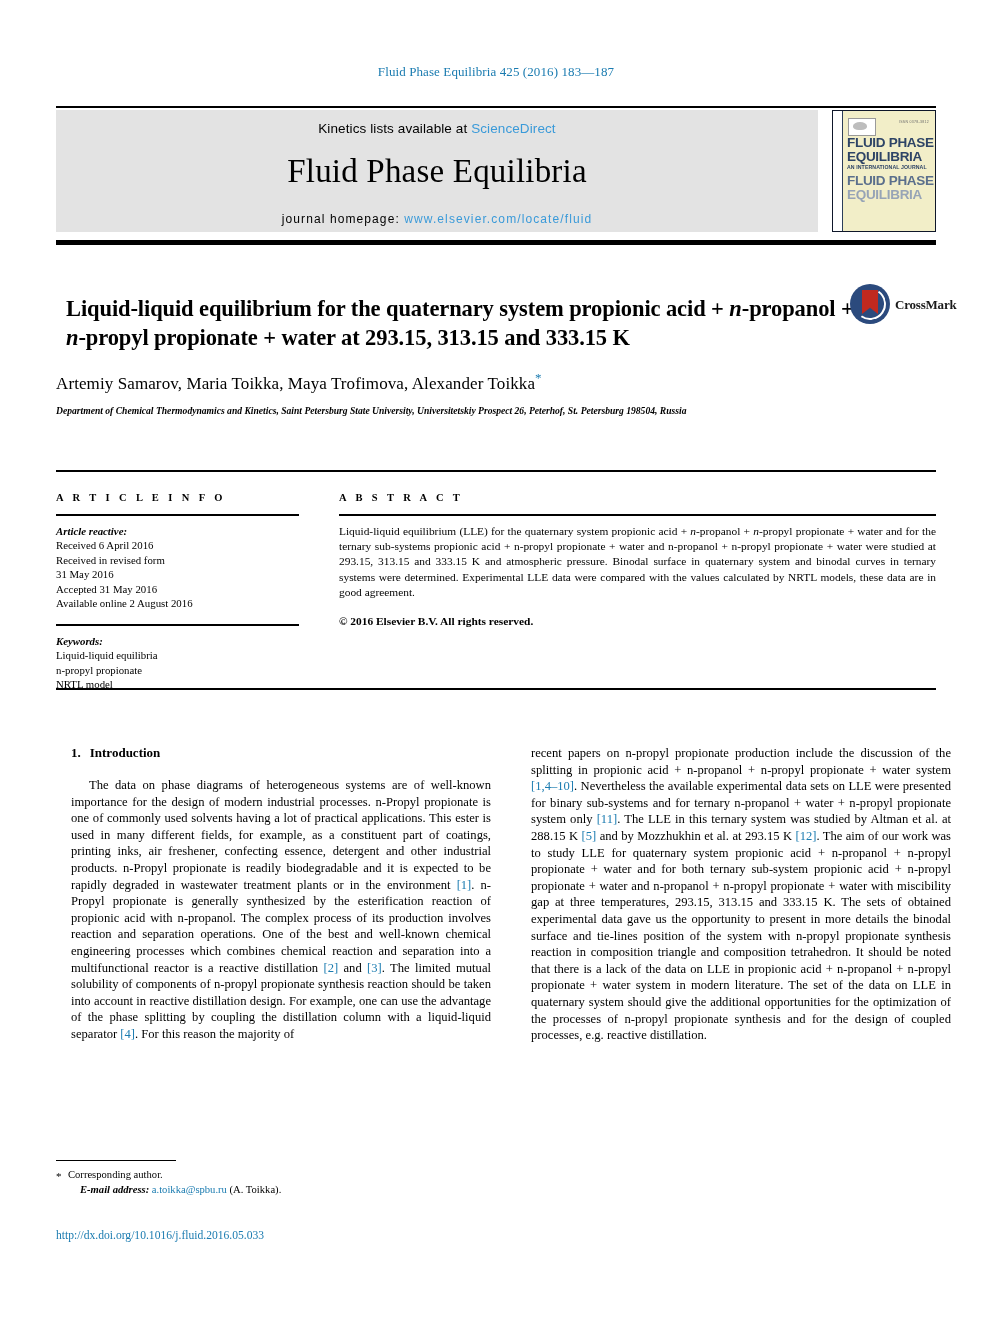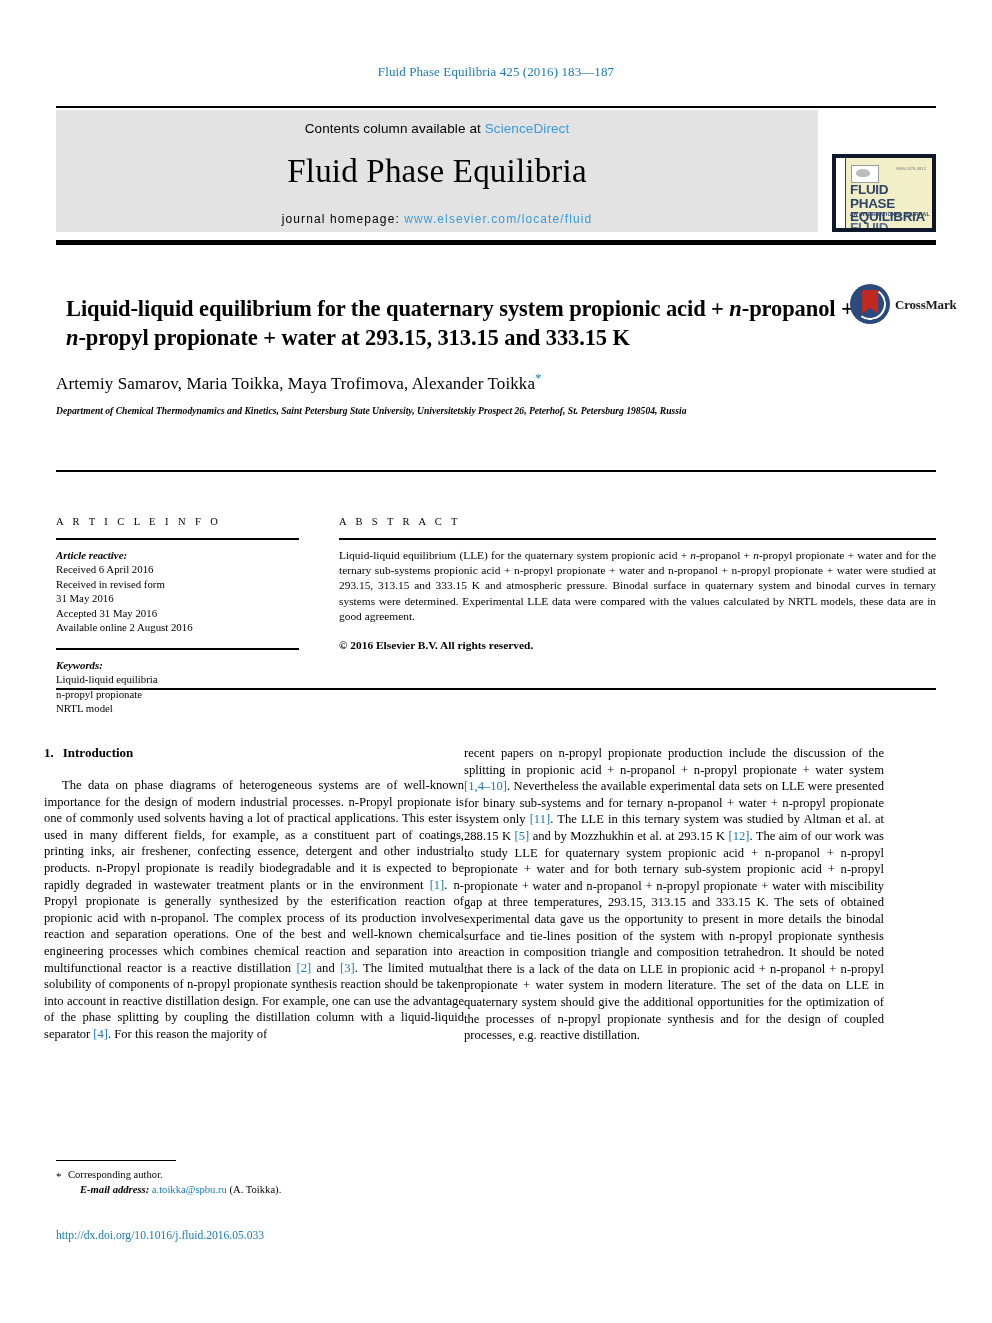--- a/index.html
+++ b/index.html
@@ -117,25 +117,24 @@
     margin-top: 22px;
   }
   .homepage-line .hp-url {
     color: #3a9ad9;
   }
   .cover-thumb {
     width: 104px;
     flex: 0 0 104px;
     margin-left: 14px;
     background: #f2eec8;
-    border: 4px solid #0f172a;
+    border: 1px solid #0f172a;
     box-sizing: border-box;
     position: relative;
     overflow: hidden;
-    margin-top: 44px;
   }
   .cover-strip {
     position: absolute;
     left: 0; top: 0; bottom: 0;
     width: 9px;
     background: #ffffff;
     border-right: 1px solid #2c3d59;
   }
   .cover-el {
     position: absolute;
@@ -309,25 +308,24 @@
   .info-col {
     width: 243px;
     flex: 0 0 243px;
   }
   .abs-col {
     flex: 1 1 auto;
     margin-left: 40px;
   }
   .sec-head {
     font-family: "Liberation Serif", serif;
-    font-weight: normal;
+    font-weight: bold;
     font-size: 10.5px;
     letter-spacing: 3.4px;
     color: #000;
-    margin-top: 24px;
   }
   .sec-rule {
     height: 1.5px;
     background: #000;
     margin-top: 11px;
     margin-bottom: 8px;
   }
   .info-body {
     font-size: 10.8px;
     line-height: 14.6px;
@@ -362,24 +360,25 @@
     left: 56px;
     top: 688px;
     width: 880px;
     height: 1.6px;
     background: #000;
   }
 
   
   .body-cols {
     position: absolute;
-    left: 44px;
+    left: 71px;
     top: 745px;
     width: 880px;
     display: flex;
+    gap: 40px;
   }
   .col {
     width: 420px;
     flex: 0 0 420px;
   }
   .sec-title {
     font-size: 13px;
     font-weight: bold;
     margin: 0 0 16px 0;
   }
@@ -453,21 +452,21 @@
 <div class="page">
 
   <div class="running-head">Fluid Phase Equilibria 425 (2016) 183—187</div>
 
   <div class="banner">
     <div class="banner-rule-top"></div>
     <div class="banner-inner">
 
 
       <div class="banner-center">
-        <div class="contents-line"><span>Contents column available at </span><span class="sd">ScienceDirect</span></div>
+        <div class="contents-line"><span>Kinetics lists available at </span><span class="sd">ScienceDirect</span></div>
         <div class="journal-name">Fluid Phase Equilibria</div>
         <div class="homepage-line"><span>journal homepage: </span><span class="hp-url">www.elsevier.com/locate/fluid</span></div>
       </div>
 
       <div class="cover-thumb">
         <div class="cover-strip"></div>
         <div class="cover-el"></div>
         <div class="cover-topcode">ISSN 0378-3812</div>
         <div class="cover-t1">
           <span>FLUID PHASE</span><br>

